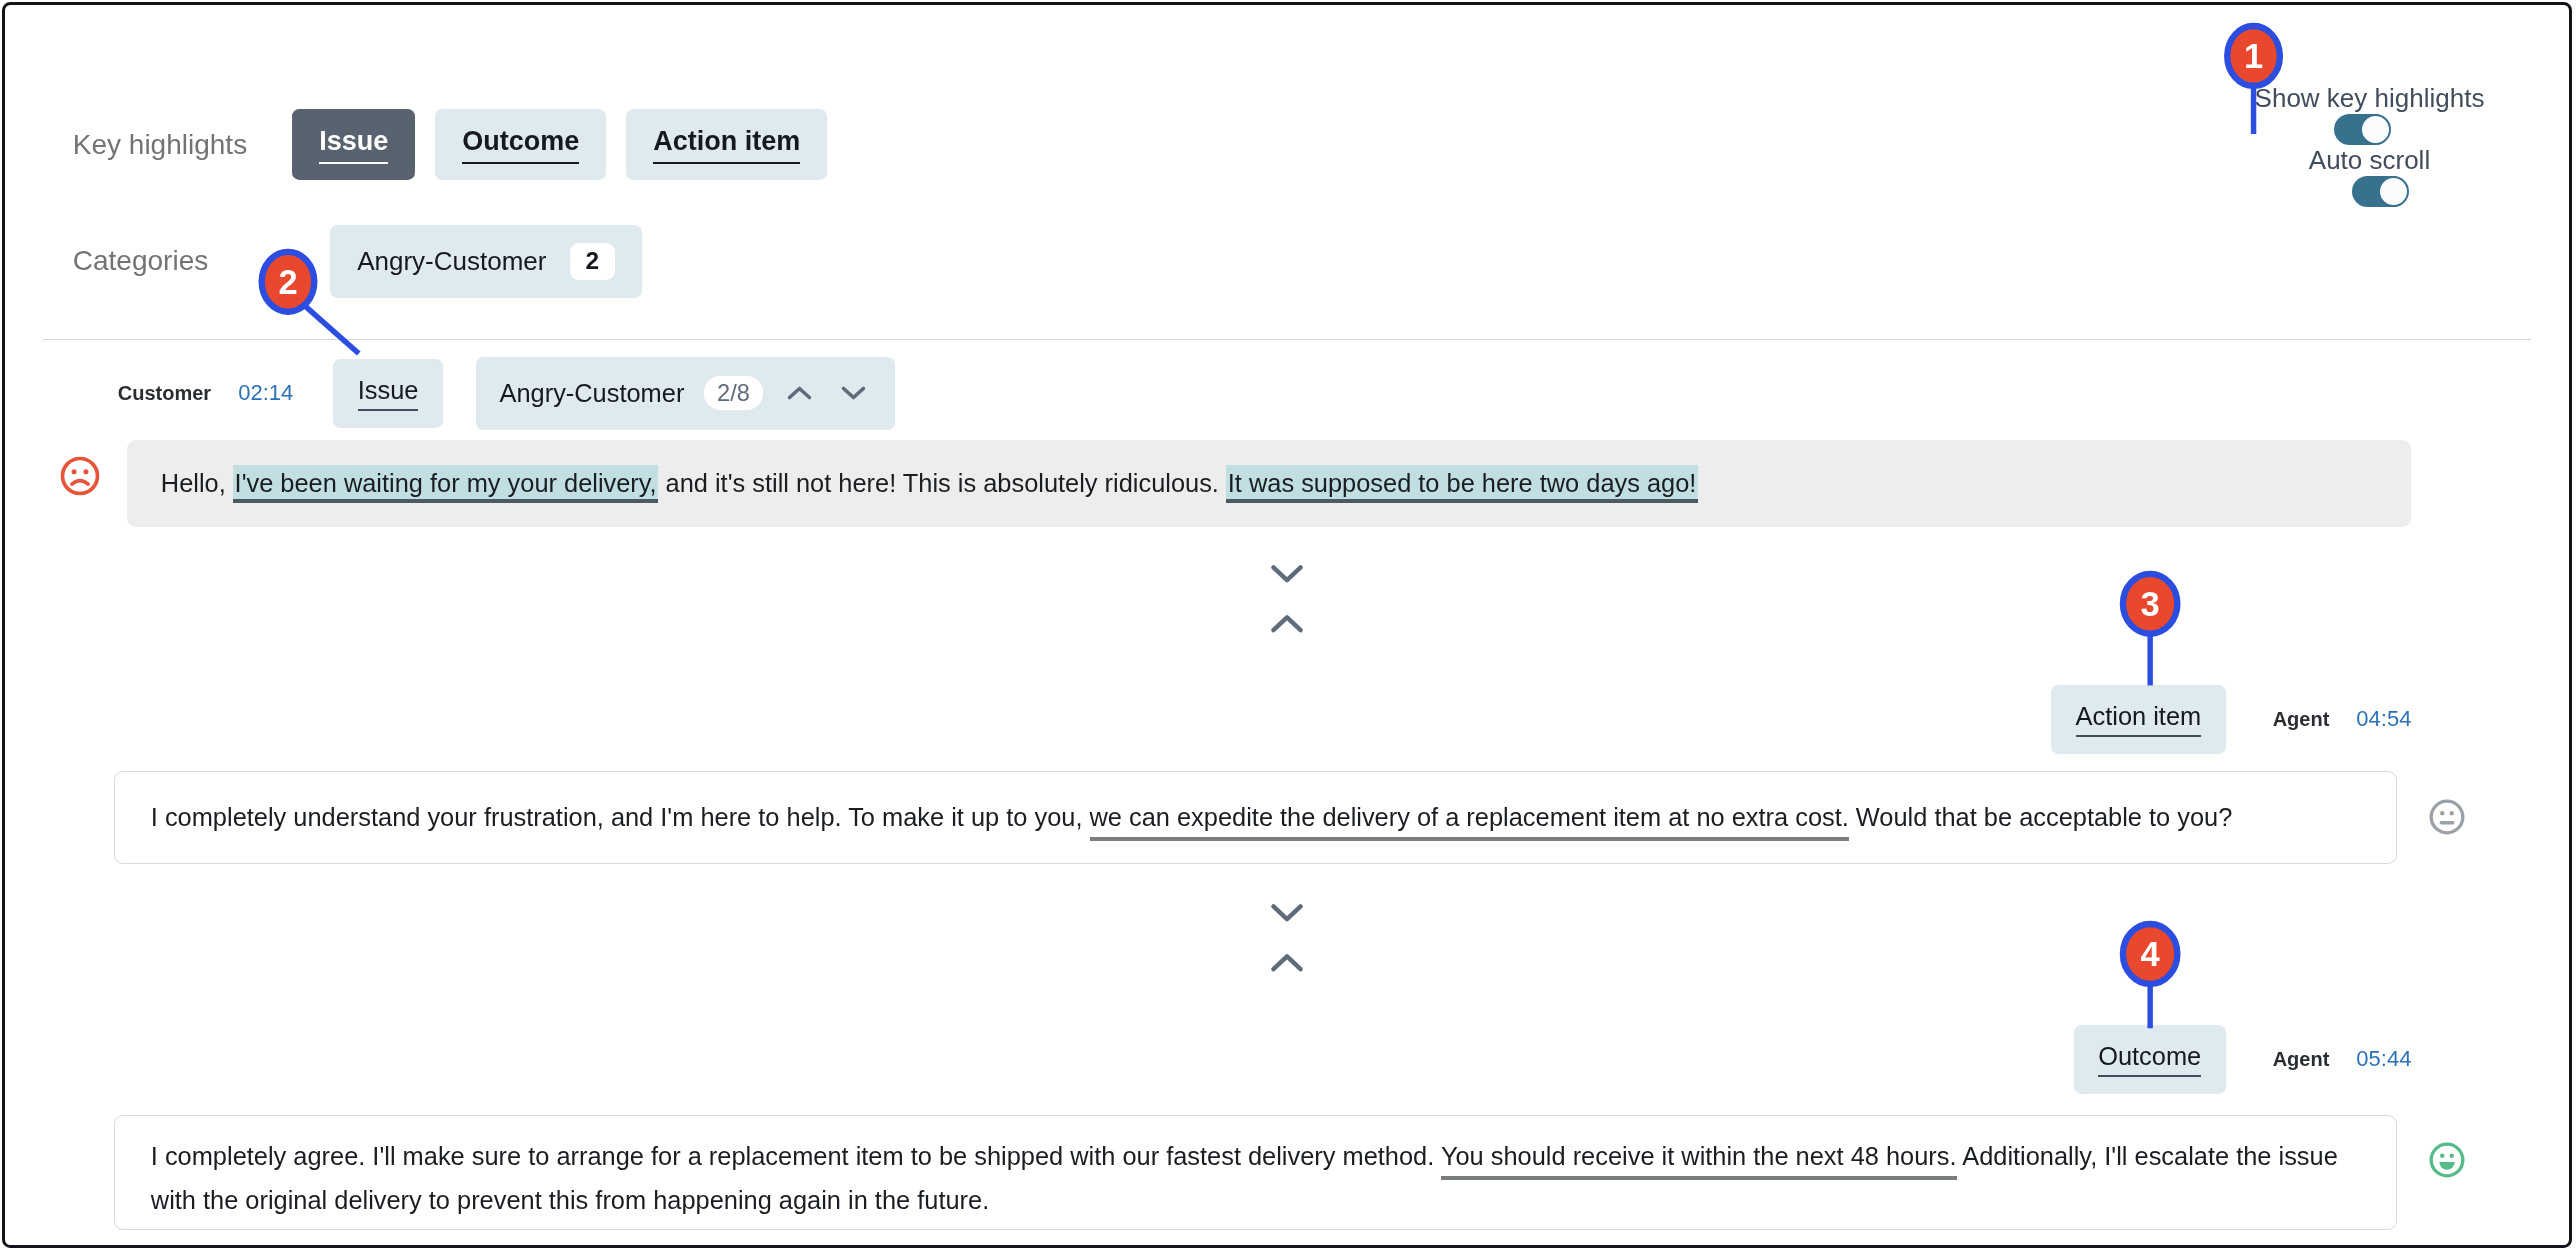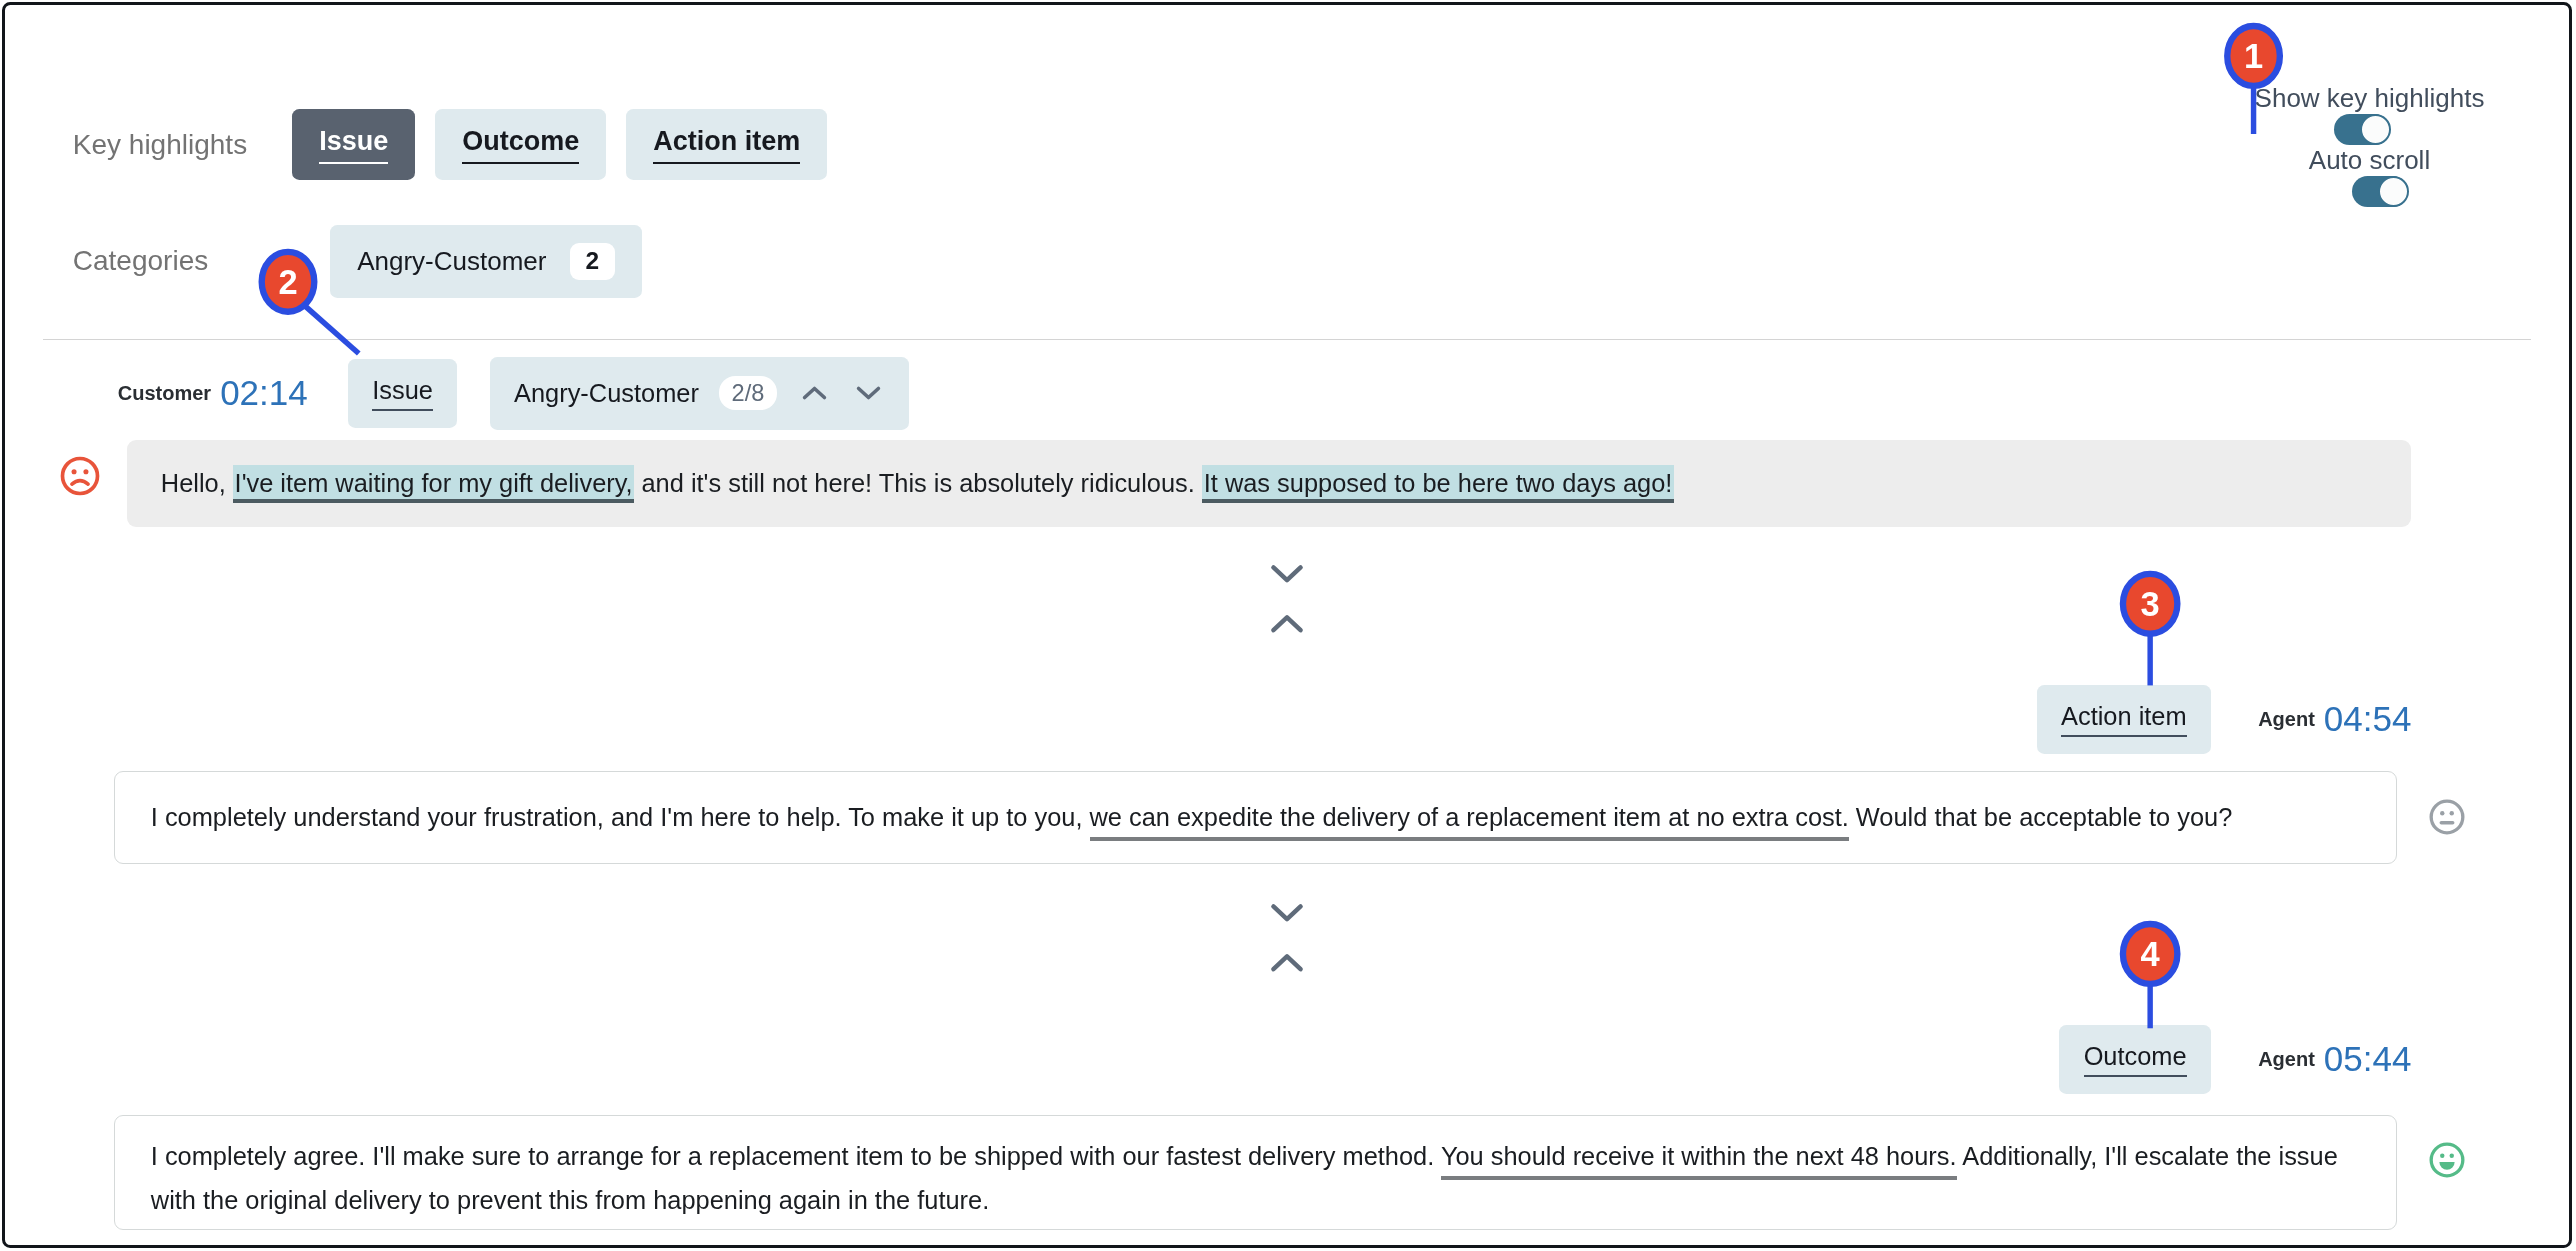--- a/index.html
+++ b/index.html
@@ -51,21 +51,21 @@
   }
 
   .divider { position: absolute; top: 334px; left: 38px; right: 38px; border-top: 1.8px solid #d4d4d4; }
 
   
   .meta-row { position: absolute; height: 73px; display: flex; align-items: center; }
   .meta-customer { top: 352px; left: 113px; }
   .meta-agent-1 { top: 678px; left: 0; right: 158px; justify-content: flex-end; }
   .meta-agent-2 { top: 1018px; left: 0; right: 158px; justify-content: flex-end; }
   .speaker { font-size: 20px; font-weight: 700; color: #2a2e33; }
-  .timestamp { font-size: 35px; color: #2d72b8; margin-left: 9px; cursor: pointer; }
+  .timestamp { font-size: 22px; color: #2d72b8; margin-left: 27px; cursor: pointer; }
   .tag {
     background: #dfeaee; border-radius: 7.3px; height: 69px; padding: 0 24.5px;
     display: flex; align-items: center; cursor: pointer;
   }
   .tag .tag-inner { font-size: 25.4px; color: #16191f; border-bottom: 2.7px solid #414d5c; padding-bottom: 4.5px; }
   .meta-customer .tag { margin-left: 40px; }
   .meta-agent-1 .speaker, .meta-agent-2 .speaker { margin-left: 47px; }
 
   .catnav-pill {
     margin-left: 33px; background: #dfeaee; border-radius: 7.3px; height: 73px; padding: 0 23.6px;
@@ -178,21 +178,21 @@
 
   <span class="sent-icon sent-customer">
     <svg width="42" height="42" viewBox="0 0 24 24" fill="none">
       <circle cx="12" cy="12" r="10" stroke="currentColor" stroke-width="2.1"></circle>
       <circle cx="8.6" cy="9.6" r="1.45" fill="currentColor"></circle>
       <circle cx="15.4" cy="9.6" r="1.45" fill="currentColor"></circle>
       <path d="M7.4 16.6 Q12 12.7 16.6 16.6" stroke="currentColor" stroke-width="2.1" stroke-linecap="round"></path>
     </svg>
   </span>
   <div class="bubble bubble-customer">
-    <span><span class="seg-plain">Hello, </span><span class="seg-highlight">I've item waiting for my gift delivery,</span><span class="seg-plain"> and it's still not here! This is absolutely ridiculous. </span><span class="seg-highlight">It was supposed to be here two days ago!</span></span>
+    <span><span class="seg-plain">Hello, </span><span class="seg-highlight">I've been waiting for my your delivery,</span><span class="seg-plain"> and it's still not here! This is absolutely ridiculous. </span><span class="seg-highlight">It was supposed to be here two days ago!</span></span>
   </div>
 
   <div class="expander expander-1">
     <button class="exp-btn">
       <svg width="38" height="23.6" viewBox="0 0 42 26" fill="none">
           <path d="M6 6 L21 20 L36 6" stroke="currentColor" stroke-width="5" stroke-linecap="round" stroke-linejoin="round"></path>
         </svg>
     </button>
     <button class="exp-btn">
       <svg width="38" height="23.6" viewBox="0 0 42 26" fill="none">

